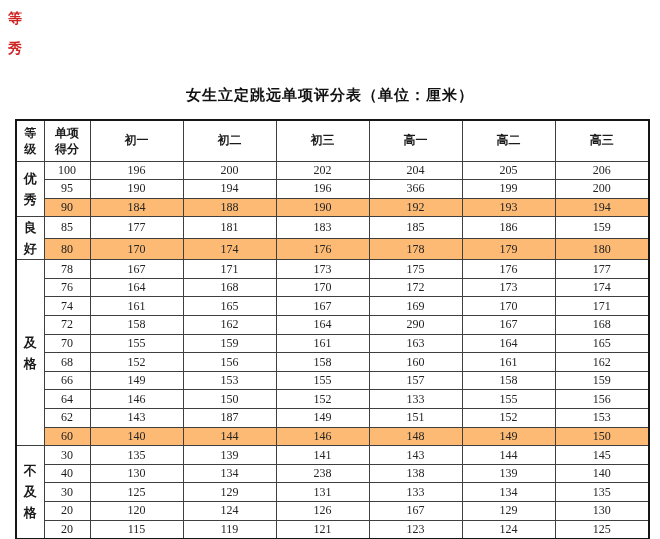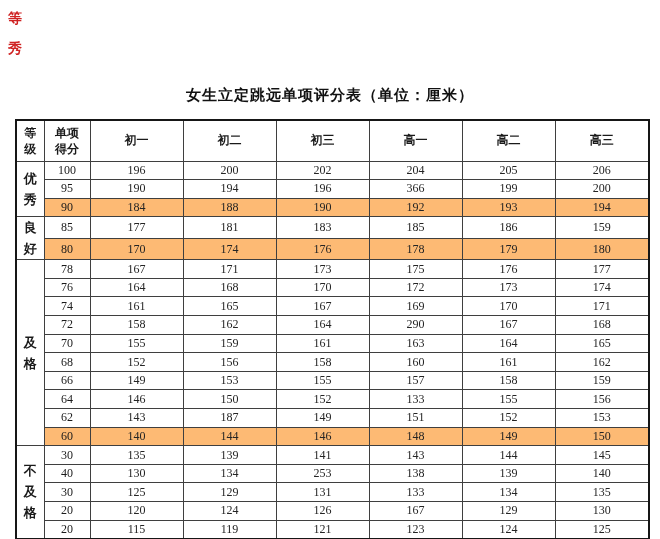--- a/index.html
+++ b/index.html
@@ -276,21 +276,21 @@
           <td class="value-cell">139</td>
           <td class="value-cell">141</td>
           <td class="value-cell">143</td>
           <td class="value-cell">144</td>
           <td class="value-cell">145</td>
         </tr>
         <tr>
           <td class="score-cell">40</td>
           <td class="value-cell">130</td>
           <td class="value-cell">134</td>
-          <td class="value-cell">253</td>
+          <td class="value-cell">238</td>
           <td class="value-cell">138</td>
           <td class="value-cell">139</td>
           <td class="value-cell">140</td>
         </tr>
         <tr>
           <td class="score-cell">30</td>
           <td class="value-cell">125</td>
           <td class="value-cell">129</td>
           <td class="value-cell">131</td>
           <td class="value-cell">133</td>

